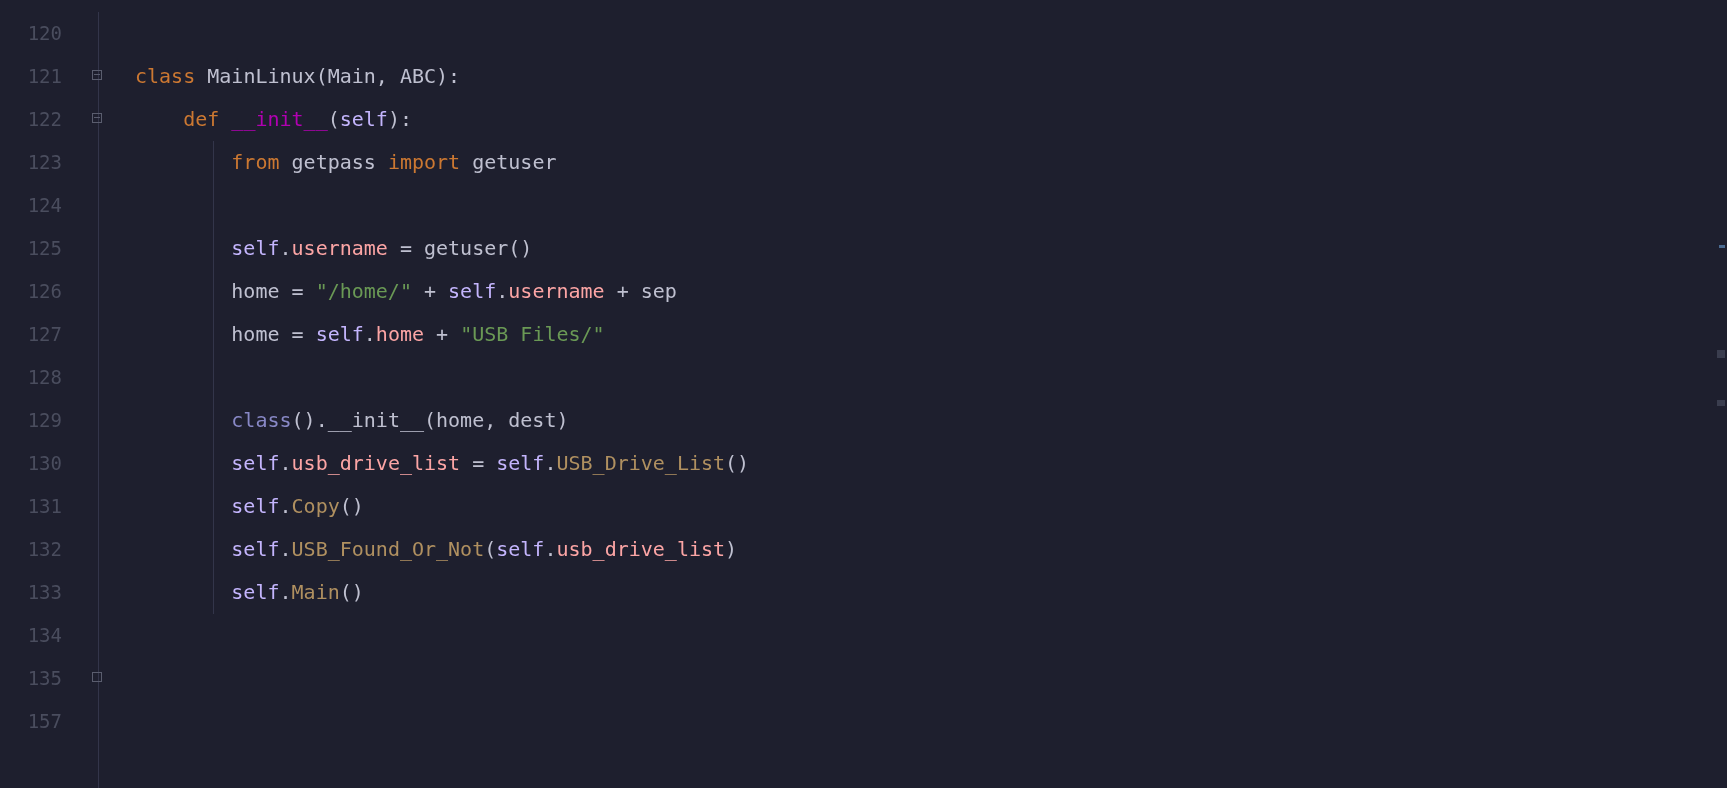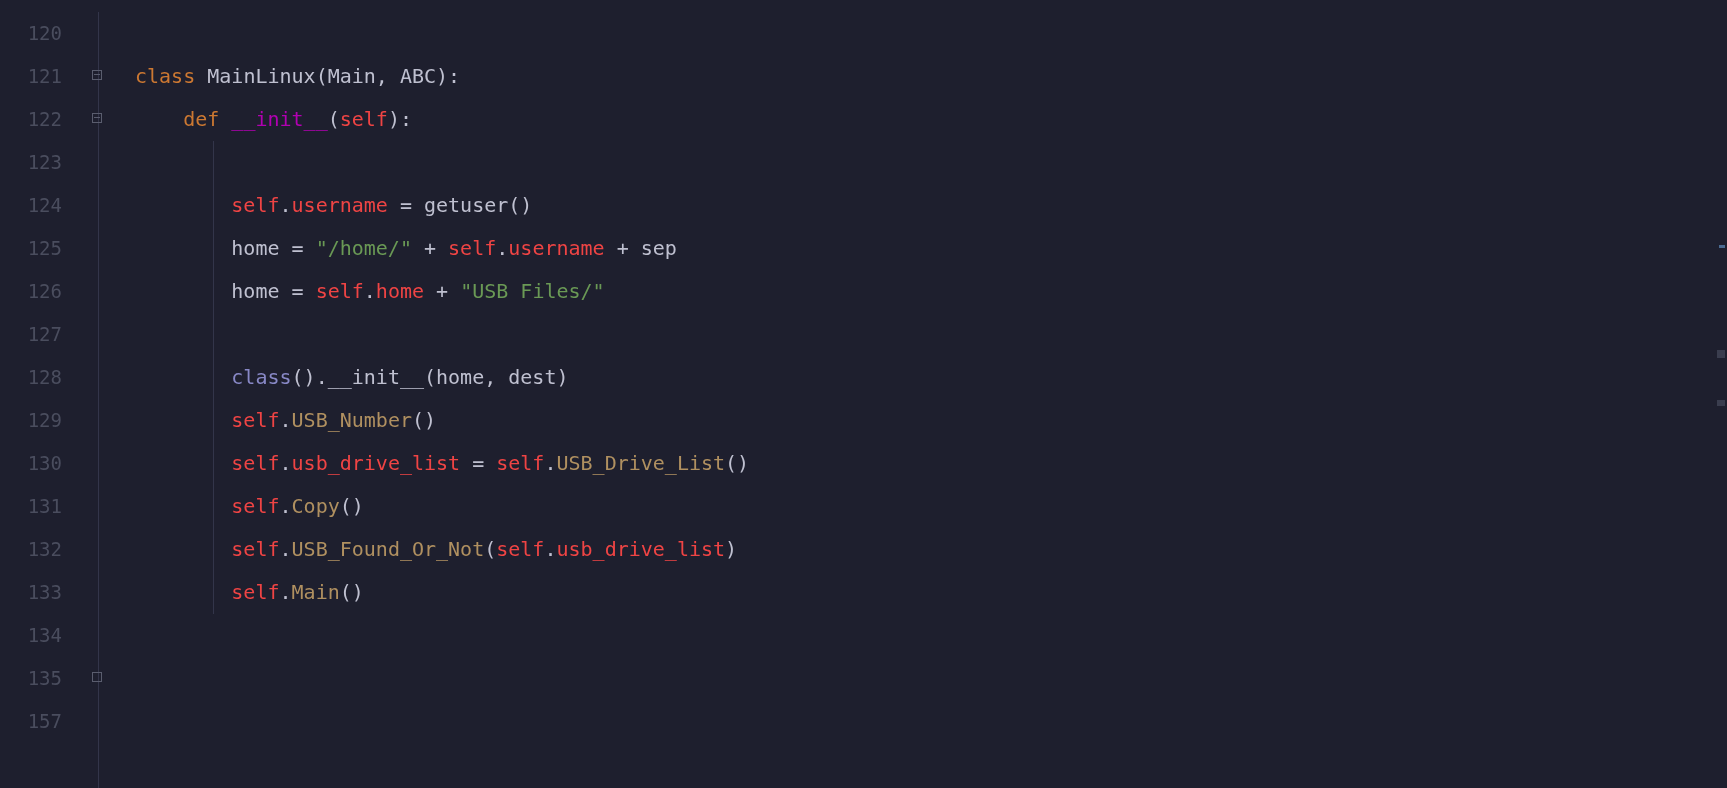--- a/index.html
+++ b/index.html
@@ -66,24 +66,24 @@
 }
 .indent-guide {
   position: absolute;
   width: 1px;
   background: #33354a;
   top: 0;
   bottom: 0;
 }
 .ig2 { left: 78px; }
 .kw-orange { color: #cc7832; }
-.self { color: #ef4444; }
+.self { color: #c4b5fd; }
 .dunder { color: #b200b2; }
 .ident { color: #bfc0d0; }
-.member { color: #ef4444; }
+.member { color: #fca5a5; }
 .str { color: #6a9955; }
 .op { color: #bfc0d0; }
 .paren { color: #bfc0d0; }
 .builtin { color: #8888c6; }
 .call { color: #b09060; }
 .minimap {
   position: absolute;
   right: 0;
   top: 0;
   width: 14px;
@@ -159,27 +159,27 @@
     <div class="fold-indicator"></div>
     <div class="fold-indicator"></div>
     <div class="fold-indicator"></div>
     <div class="fold-indicator"><span class="fold-box"></span></div>
   </div>
 
   <div class="code-area">
     <div class="code-line"></div>
     <div class="code-line"><span class="kw-orange">class</span> <span class="ident">MainLinux</span><span class="paren">(Main, ABC):</span></div>
     <div class="code-line">    <span class="kw-orange">def</span> <span class="dunder">__init__</span>(<span class="self">self</span><span class="paren">):</span></div>
+    <div class="code-line"><span class="indent-guide ig2"></span>        <span class="kw-orange">from</span> <span class="ident">getpass</span> <span class="kw-orange">import</span> <span class="ident">getuser</span></div>
     <div class="code-line"><span class="indent-guide ig2"></span></div>
     <div class="code-line"><span class="indent-guide ig2"></span>        <span class="self">self</span><span class="op">.</span><span class="member">username</span><span class="op"> = </span><span class="ident">getuser</span><span class="paren">()</span></div>
     <div class="code-line"><span class="indent-guide ig2"></span>        <span class="ident">home</span><span class="op"> = </span><span class="str">"/home/"</span><span class="op"> + </span><span class="self">self</span><span class="op">.</span><span class="member">username</span><span class="op"> + </span><span class="ident">sep</span></div>
     <div class="code-line"><span class="indent-guide ig2"></span>        <span class="ident">home</span><span class="op"> = </span><span class="self">self</span><span class="op">.</span><span class="member">home</span><span class="op"> + </span><span class="str">"USB Files/"</span></div>
     <div class="code-line"><span class="indent-guide ig2"></span></div>
     <div class="code-line"><span class="indent-guide ig2"></span>        <span class="builtin">class</span><span class="paren">().</span><span class="ident">__init__</span><span class="paren">(home, dest)</span></div>
-    <div class="code-line"><span class="indent-guide ig2"></span>        <span class="self">self</span><span class="op">.</span><span class="call">USB_Number</span><span class="paren">()</span></div>
     <div class="code-line"><span class="indent-guide ig2"></span>        <span class="self">self</span><span class="op">.</span><span class="member">usb_drive_list</span><span class="op"> = </span><span class="self">self</span><span class="op">.</span><span class="call">USB_Drive_List</span><span class="paren">()</span></div>
     <div class="code-line"><span class="indent-guide ig2"></span>        <span class="self">self</span><span class="op">.</span><span class="call">Copy</span><span class="paren">()</span></div>
     <div class="code-line"><span class="indent-guide ig2"></span>        <span class="self">self</span><span class="op">.</span><span class="call">USB_Found_Or_Not</span><span class="paren">(</span><span class="self">self</span><span class="op">.</span><span class="member">usb_drive_list</span><span class="paren">)</span></div>
     <div class="code-line"><span class="indent-guide ig2"></span>        <span class="self">self</span><span class="op">.</span><span class="call">Main</span><span class="paren">()</span></div>
     <div class="code-line"></div>
   </div>
 
   <div class="minimap">
     <div class="minimap-mark mm1"></div>
     <div class="minimap-mark mm2"></div>

